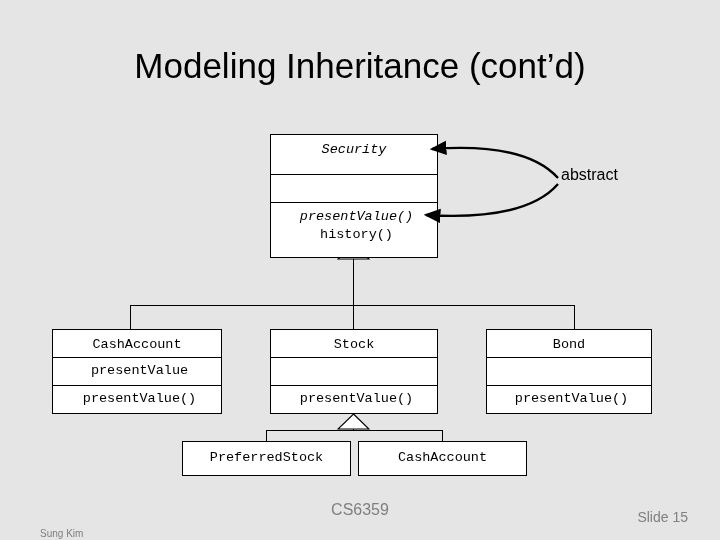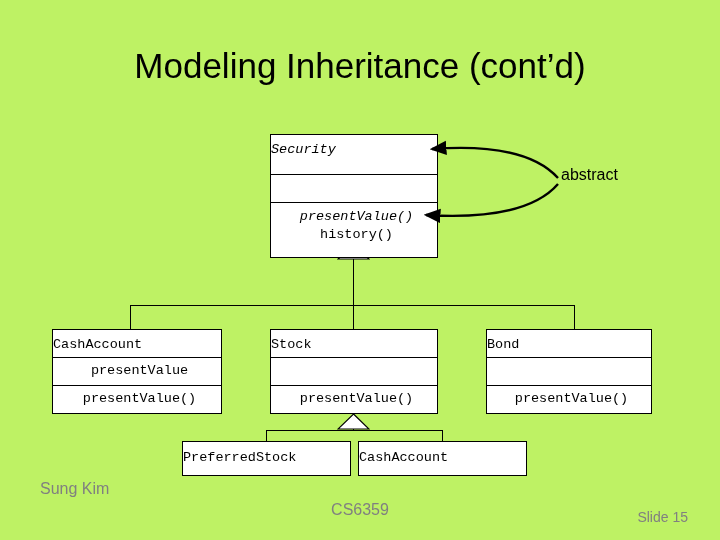--- a/index.html
+++ b/index.html
@@ -10,21 +10,21 @@
     width: 720px;
     height: 540px;
     background: #ffffff;
     font-family: "Liberation Sans", sans-serif;
     overflow: hidden;
   }
   #slide {
     position: relative;
     width: 720px;
     height: 540px;
-    background: #bef264;
+    background: #e5e5e5;
   }
 
   
   #slide-title {
     position: absolute;
     left: 0;
     top: 44px;
     width: 720px;
     text-align: center;
     font-family: "Liberation Sans", sans-serif;
@@ -50,20 +50,21 @@
   .uml-compartment {
     box-sizing: border-box;
     border-bottom: 1px solid #000000;
     overflow: hidden;
     white-space: nowrap;
   }
   .uml-compartment.last {
     border-bottom: none;
   }
   .uml-name {
+    text-align: center;
     padding-top: 7px;
     padding-bottom: 7px;
   }
   .uml-name.italic {
     font-style: italic;
   }
   .uml-members {
     text-align: center;
     padding-left: 5px;
   }
@@ -114,22 +115,22 @@
 
   
   .footer-text {
     position: absolute;
     font-family: "Liberation Sans", sans-serif;
     color: #808080;
     white-space: nowrap;
   }
   #footer-author {
     left: 40px;
-    top: 480px;
-    font-size: 16px;
+    top: 528px;
+    font-size: 10px;
   }
   #footer-course {
     left: 0;
     top: 501px;
     width: 720px;
     text-align: center;
     font-size: 16px;
   }
   #footer-slide {
     right: 32px;

